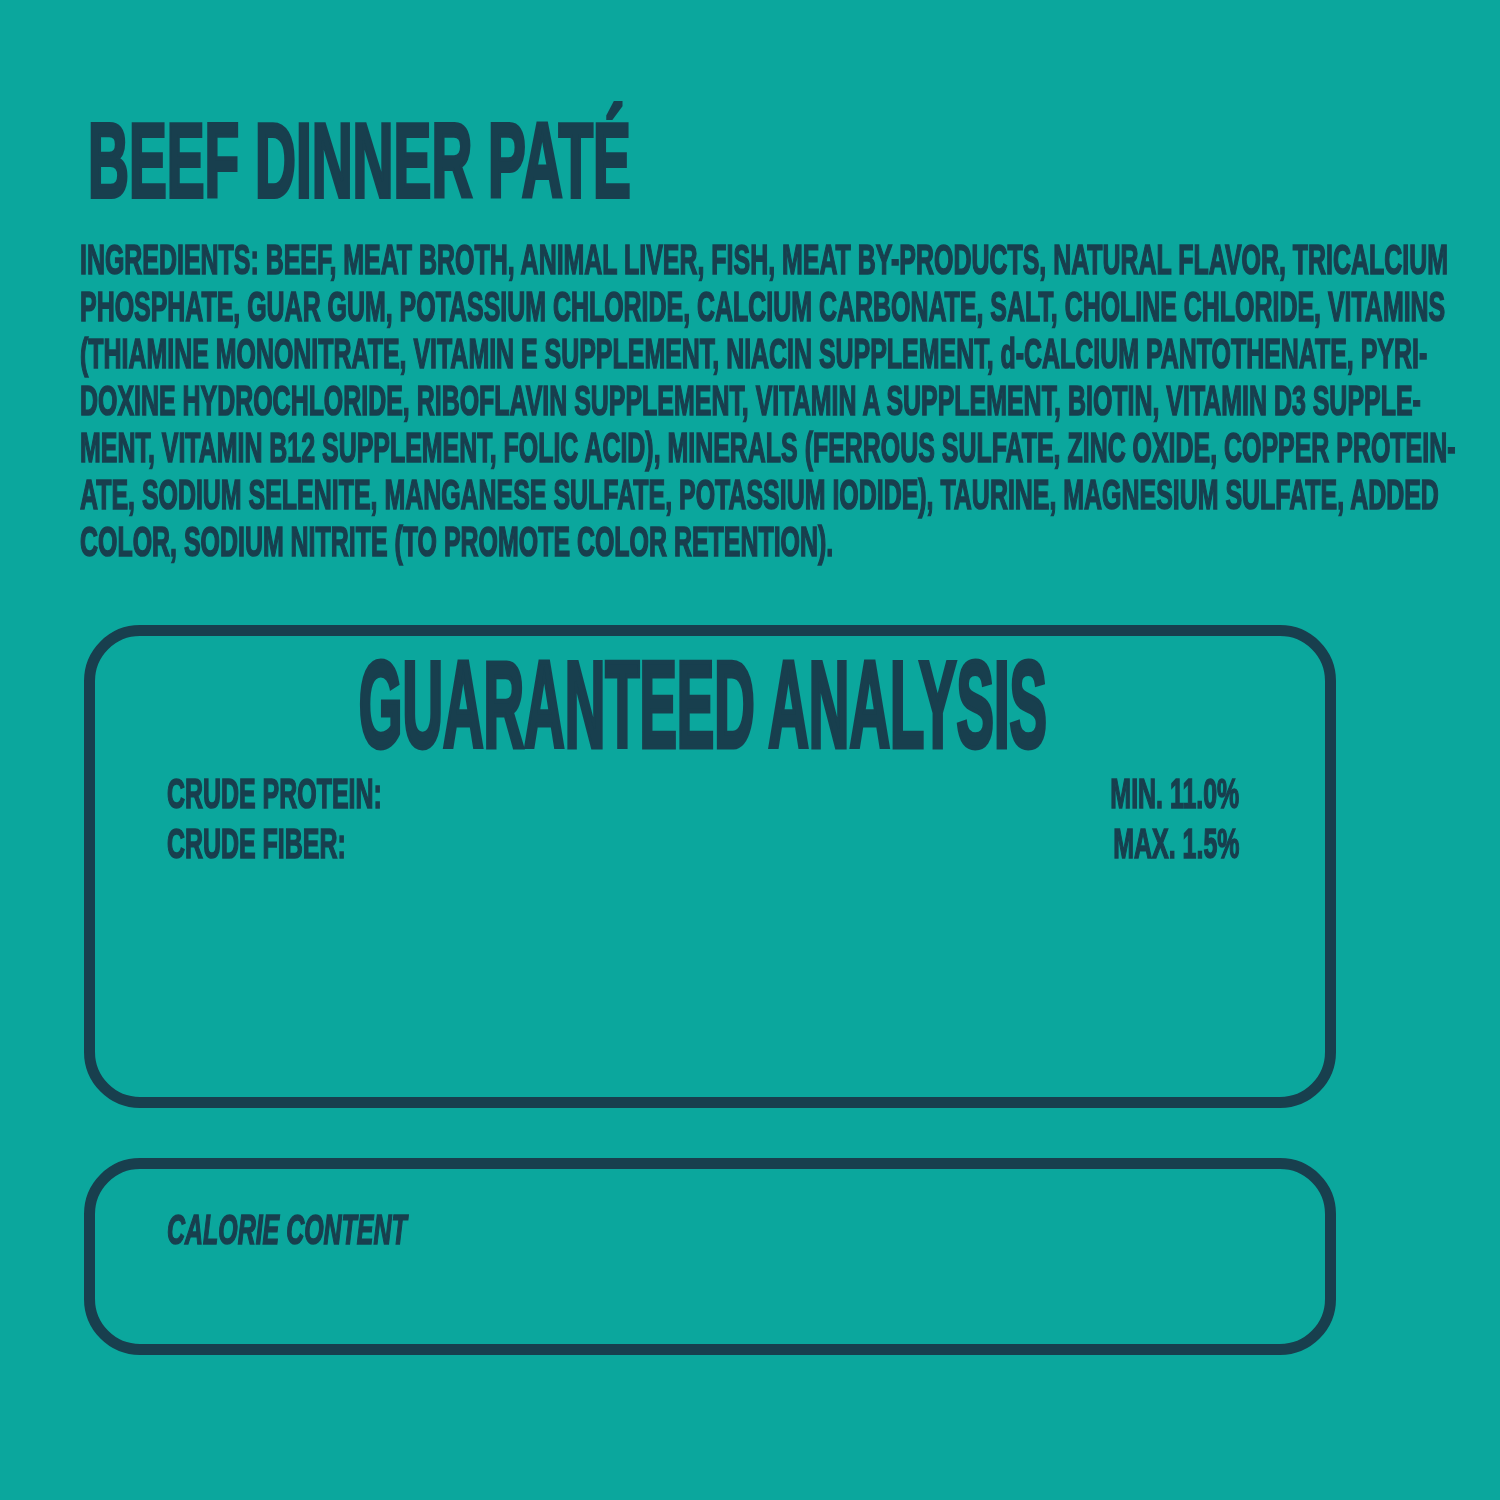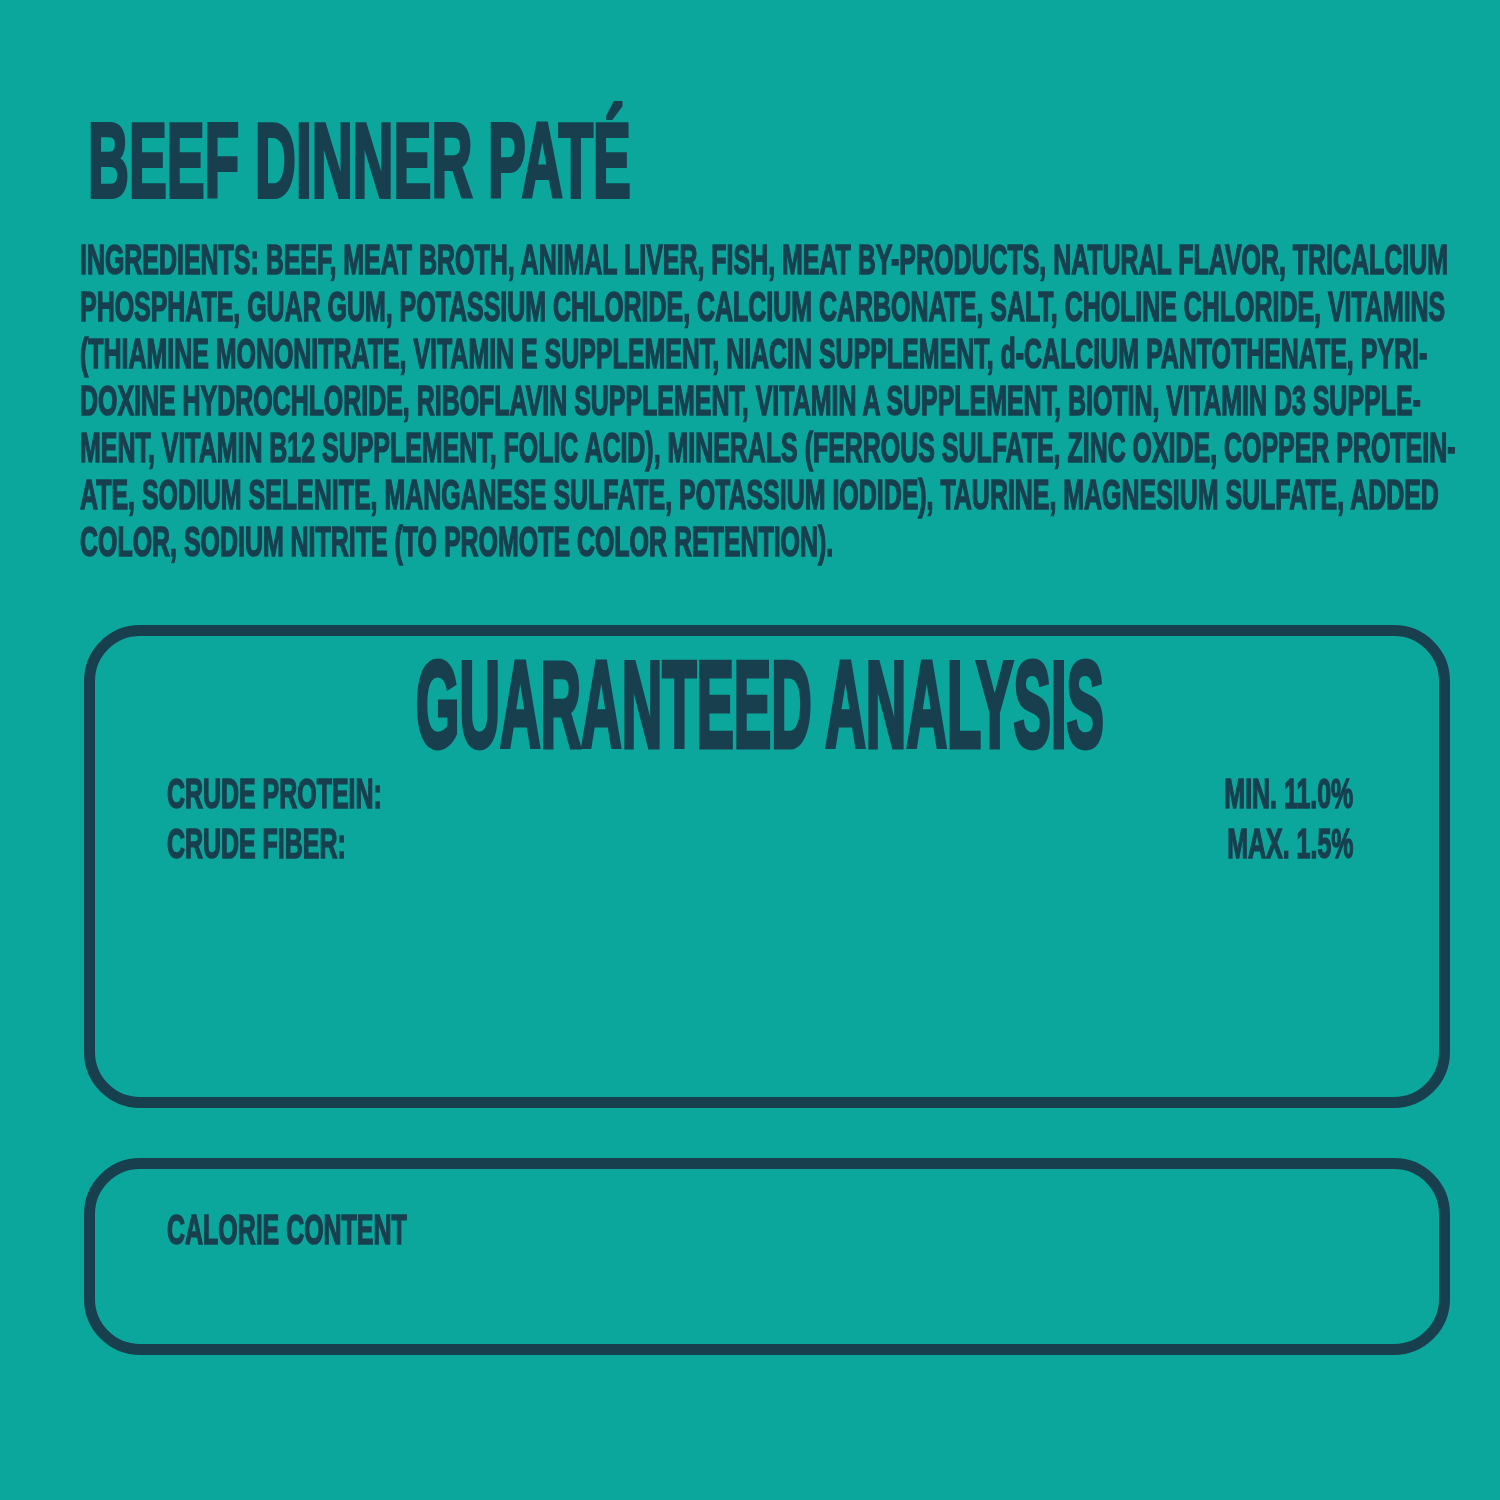--- a/index.html
+++ b/index.html
@@ -49,21 +49,21 @@
   .ing-line .cond {
     transform: scaleX(0.58);
     transform-origin: left center;
     -webkit-text-stroke-width: 1.6px;
   }
 
   
   .panel {
     position: absolute;
     left: 84px;
-    width: 1366px;
+    width: 1252px;
     box-sizing: border-box;
     border: 11px solid var(--ink, #183F4E);
     border-radius: 56px;
   }
   .panel-ga {
     top: 625px;
     height: 483px;
     padding: 0 86px 0 72px;
   }
   .ga-heading {
@@ -100,20 +100,21 @@
   }
 
   .panel-cal {
     top: 1158px;
     height: 197px;
     padding: 35px 86px 0 72px;
   }
   .cal-inner {
     display: flex;
     justify-content: space-between;
+    font-style: italic;
   }
   .cal-line {
     height: 50px;
     line-height: 50px;
     font-size: 43px;
   }
   .cal-left .cond {
     transform: scaleX(0.58);
     transform-origin: left center;
     -webkit-text-stroke-width: 1.6px;

